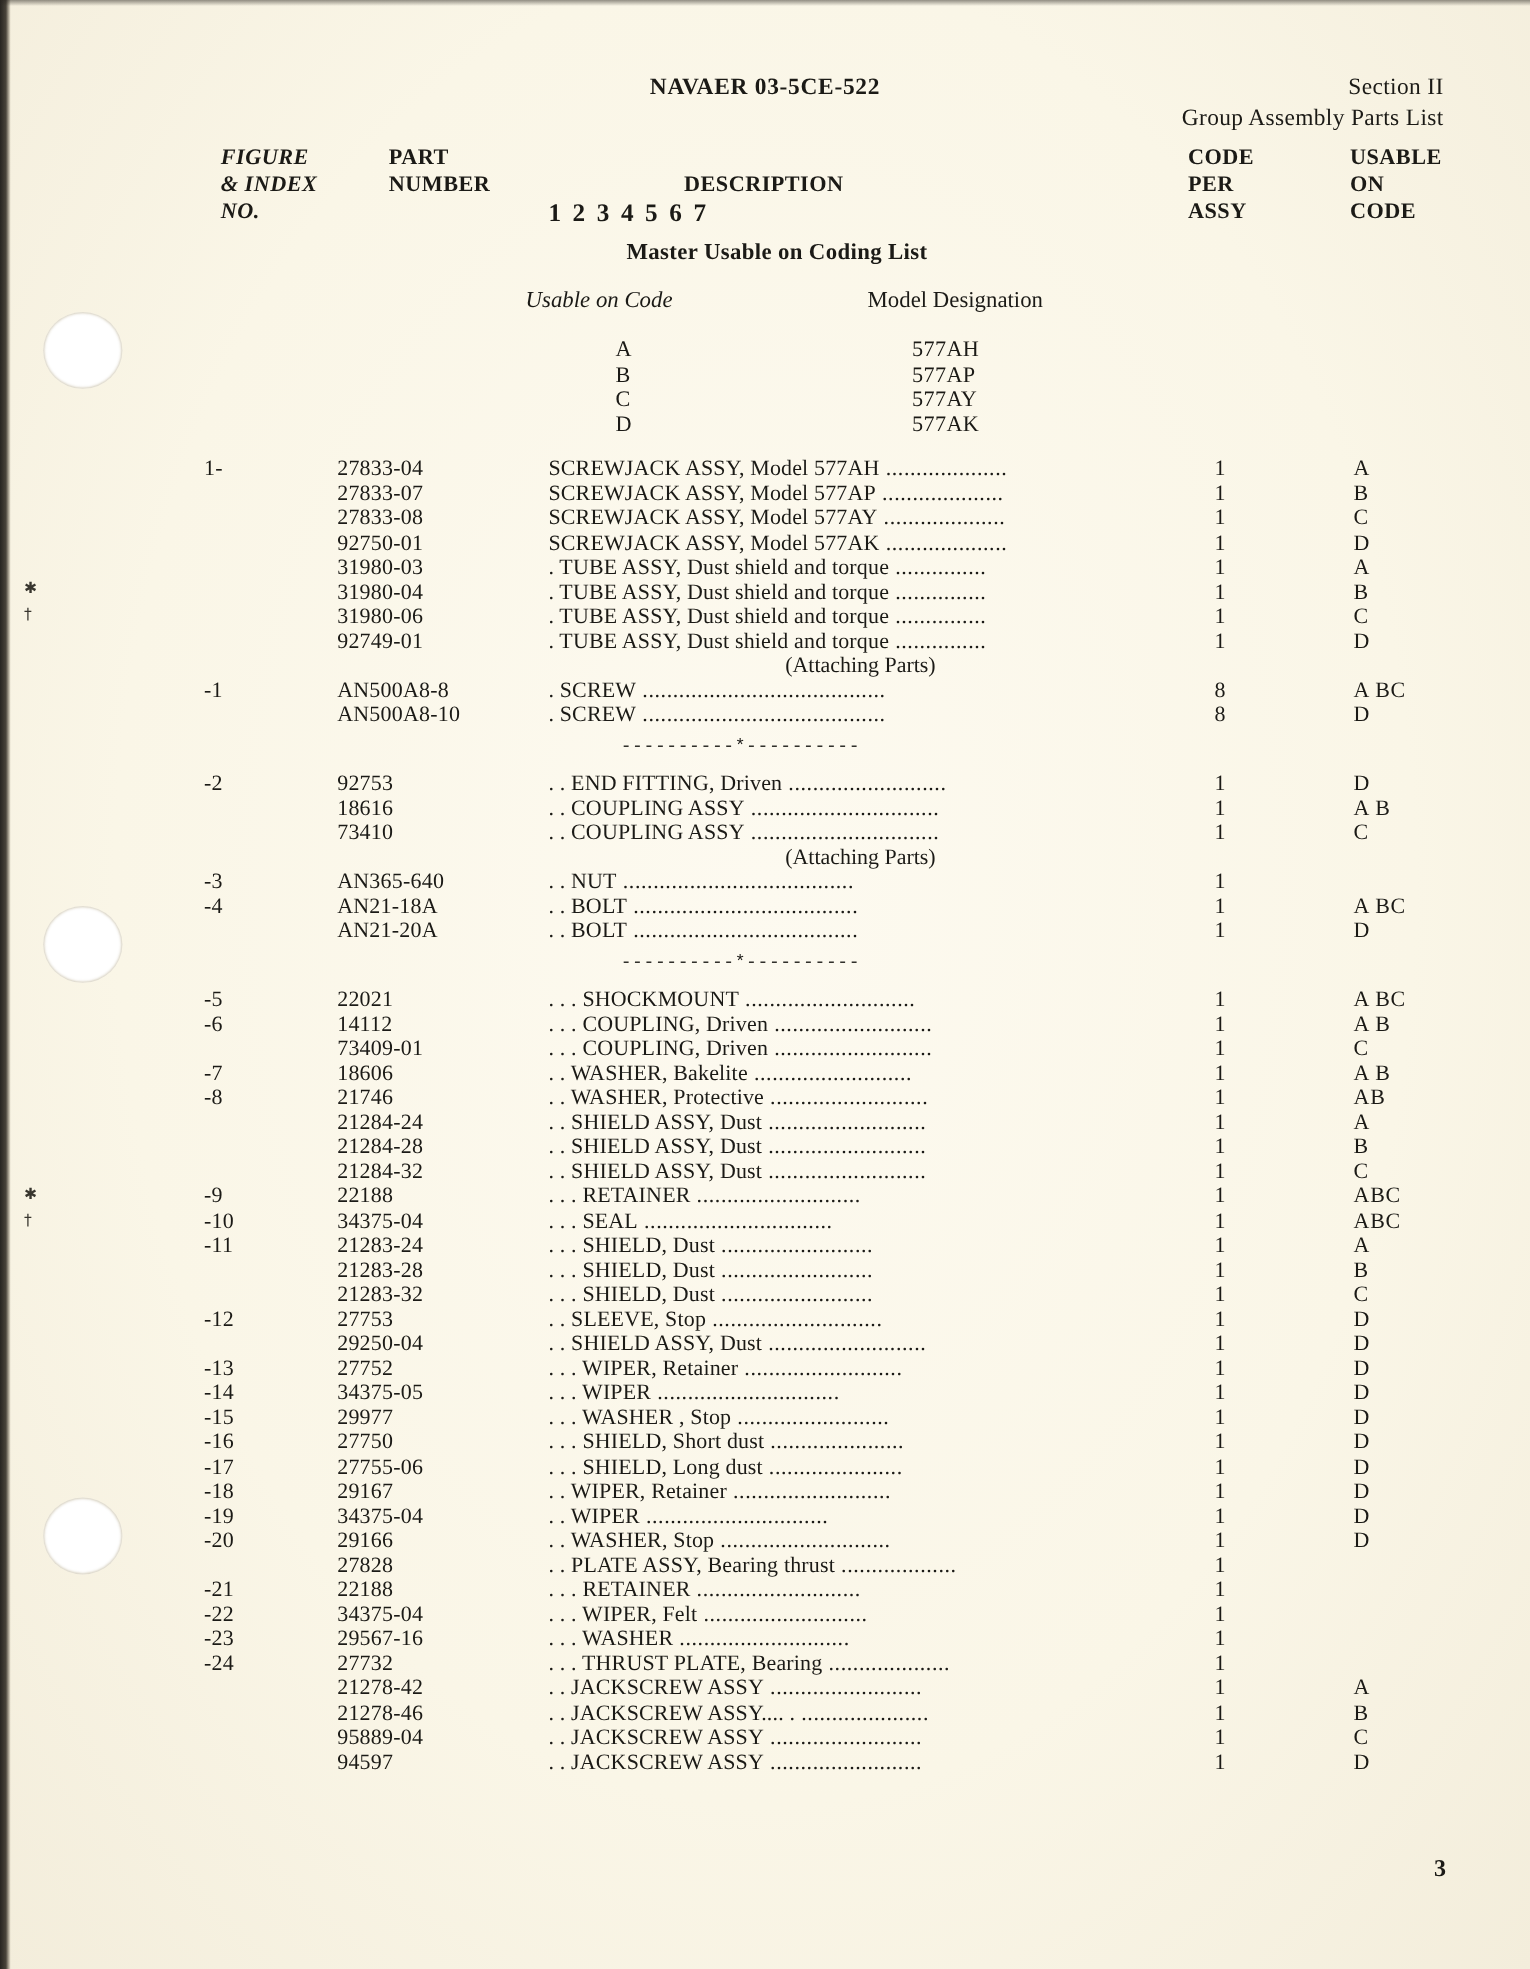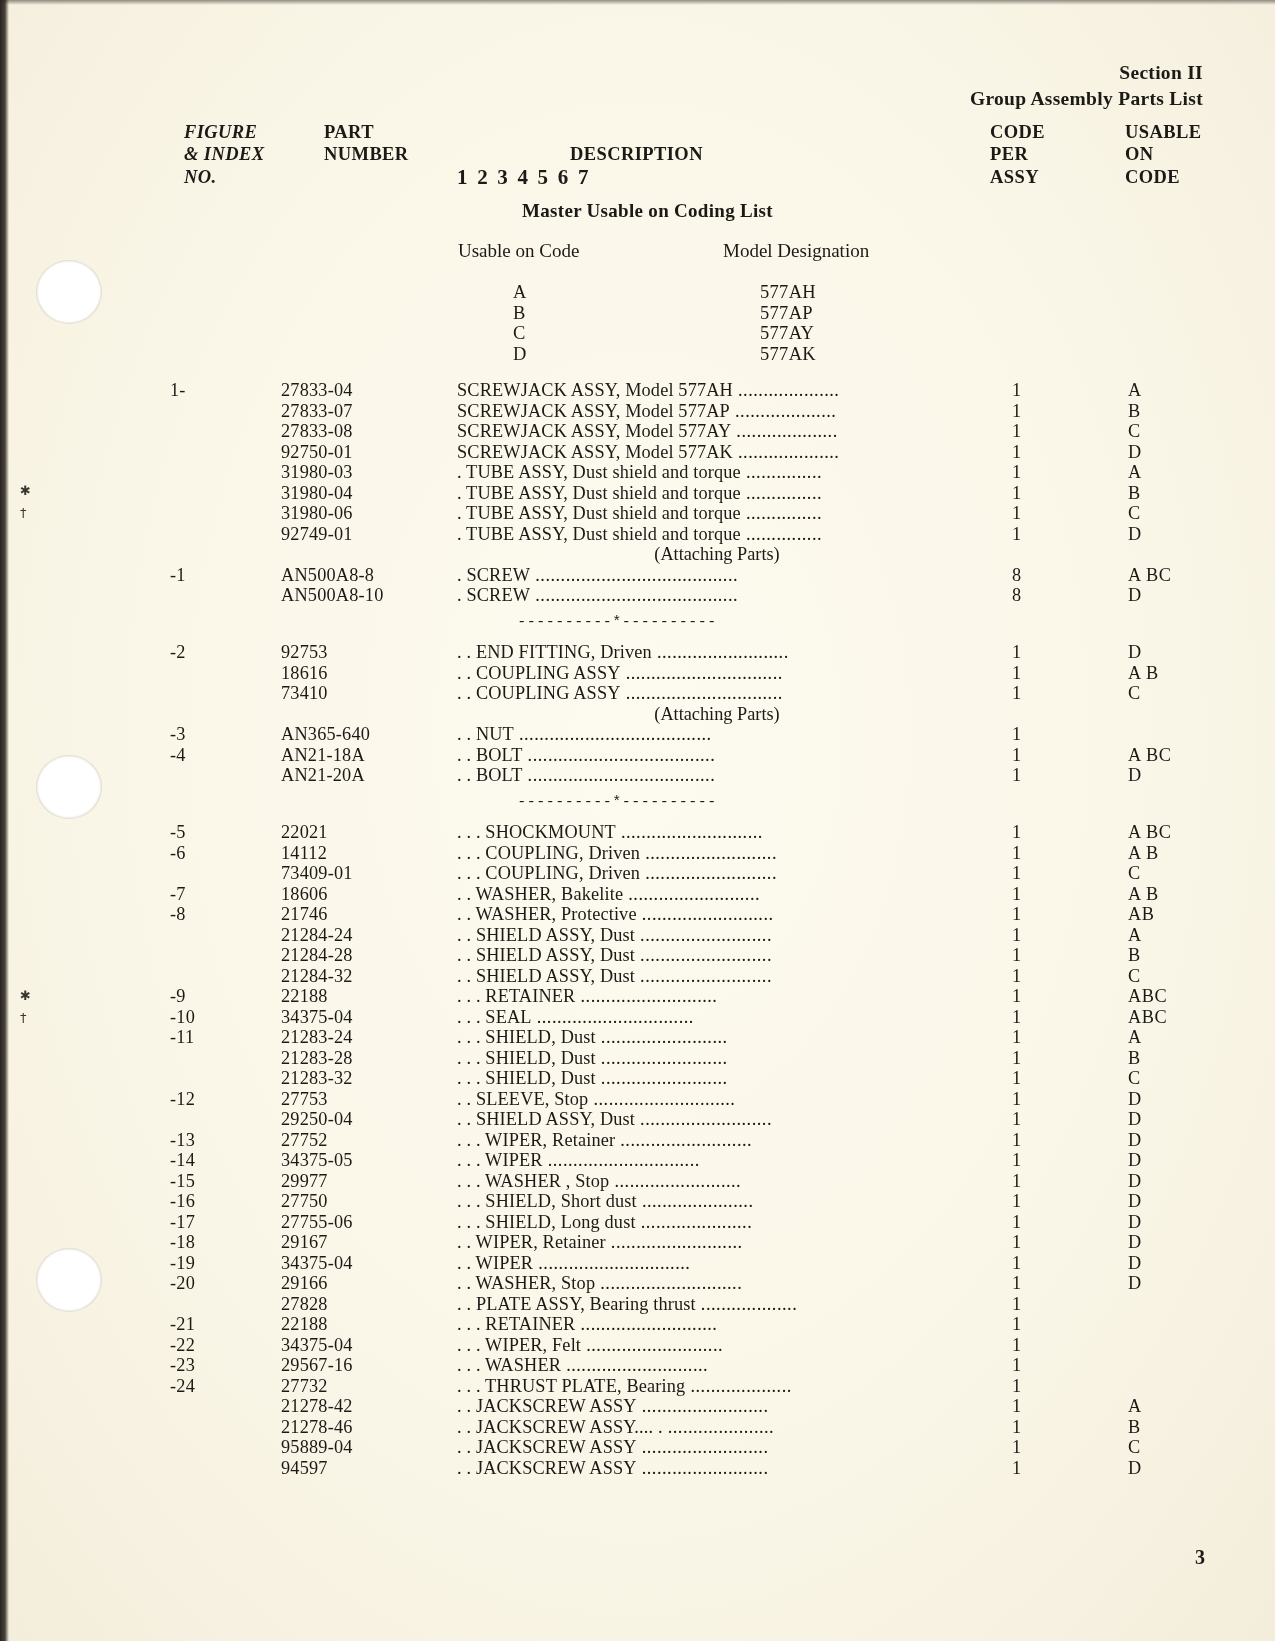--- a/index.html
+++ b/index.html
@@ -46,21 +46,21 @@
 
   .sheet{
     position:absolute;left:0;top:0;width:1275px;height:1641px;
   }
   .doc-no{
     position:absolute;left:0;top:62px;width:1275px;text-align:center;
     font-size:19.5px;letter-spacing:.6px;font-weight:600;
   }
   .sec-block{
     position:absolute;right:72px;top:60px;text-align:right;
-    font-size:19.5px;line-height:26px;font-weight:700;letter-spacing:.3px;
+    font-size:19.5px;line-height:26px;font-weight:400;letter-spacing:.3px;
   }
 
   
   .colhead{
     position:absolute;top:121px;left:0;width:1275px;
     font-size:18.5px;line-height:22.5px;font-weight:600;letter-spacing:.4px;
   }
   .ch{position:absolute;white-space:pre;}
   .ch-fig{left:184px;top:0;font-style:italic;}
   .ch-part{left:288px;top:0;margin-left:36px;}
@@ -74,21 +74,21 @@
 
   
   .mcl-title{
     position:absolute;top:200px;left:0;width:1275px;text-align:center;
     font-size:19px;font-weight:600;letter-spacing:.3px;
     padding-left:20px;box-sizing:border-box;
   }
   .mcl-subhead{
     position:absolute;top:240px;left:0;width:1275px;font-size:19px;font-weight:500;
   }
-  .mcl-subhead .a{position:absolute;left:458px;}
+  .mcl-subhead .a{position:absolute;left:438px;font-style:italic;}
   .mcl-subhead .b{position:absolute;left:723px;}
   .mcl-rows{position:absolute;top:282px;left:0;width:1275px;font-size:18.5px;line-height:20.6px;}
   .mcl-row{position:relative;height:20.6px;}
   .mcl-row .code{position:absolute;left:513px;}
   .mcl-row .model{position:absolute;left:760px;letter-spacing:.3px;text-align:right;}
 
   
   .parts{
     position:absolute;top:380px;left:0;width:1275px;
     font-size:18.3px;
@@ -121,20 +121,21 @@
 <div class="scan-edge-left"></div>
 <div class="scan-edge-top"></div>
 <div class="punch p1"></div>
 <div class="punch p2"></div>
 <div class="punch p3"></div>
 <div class="speck s1">✱<br>†</div>
 <div class="speck s2">✱<br>†</div>
 
 <div class="sheet">
 
+  <div class="doc-no">NAVAER 03-5CE-522</div>
   <div class="sec-block">
     <div>Section II</div>
     <div>Group Assembly Parts List</div>
   </div>
 
   <div class="colhead">
     <span class="ch ch-fig">FIGURE</span>
     <span class="ch ch-fig ch-line2">&amp; INDEX</span>
     <span class="ch ch-fig ch-line3">NO.</span>
 

